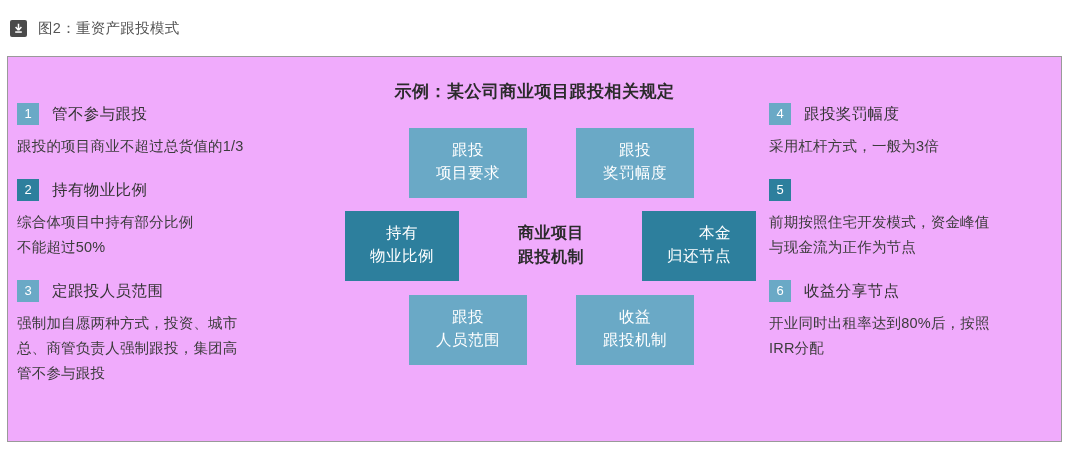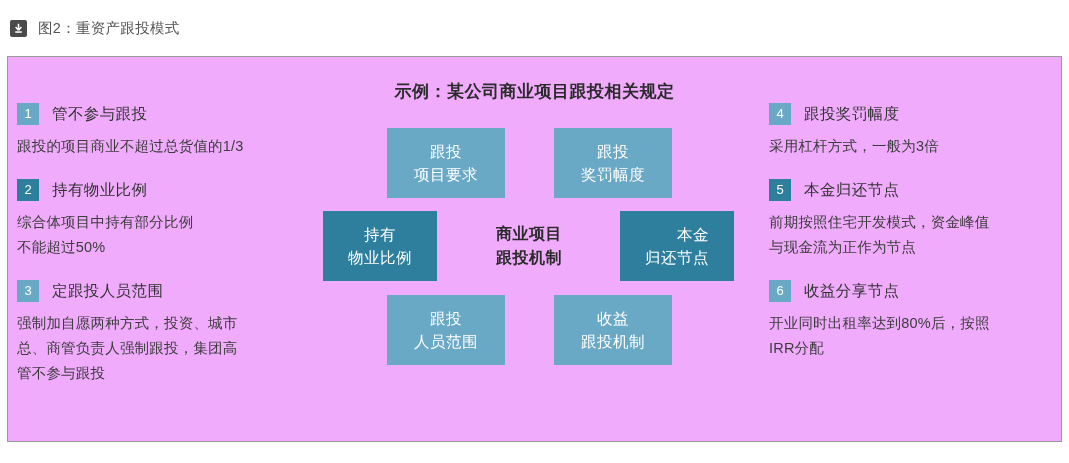--- a/index.html
+++ b/index.html
@@ -111,24 +111,25 @@
     font-size: 14.5px;
     line-height: 25px;
     color: #3c3c3c;
     letter-spacing: 0.2px;
     white-space: pre-line;
   }
 
   
   .diagram {
     position: absolute;
-    left: 305px;
+    left: 327px;
     top: 62px;
     width: 440px;
     height: 262px;
+    font-family: Liberation Mono, monospace;
   }
   .node {
     position: absolute;
     display: flex;
     align-items: center;
     justify-content: center;
     text-align: center;
     color: #ffffff;
     font-size: 15.5px;
     line-height: 23px;
@@ -217,21 +218,20 @@
       <div class="item-head">
         <span class="badge badge-light">4</span>
         <span class="item-title">跟投奖罚幅度</span>
       </div>
       <div class="item-body">采用杠杆方式，一般为3倍</div>
     </div>
 
     <div class="item">
       <div class="item-head">
         <span class="badge badge-dark">5</span>
-        <span class="item-title">本金归还节点</span>
       </div>
       <div class="item-body">前期按照住宅开发模式，资金峰值
 与现金流为正作为节点</div>
     </div>
 
     <div class="item">
       <div class="item-head">
         <span class="badge badge-light">6</span>
         <span class="item-title">收益分享节点</span>
       </div>

